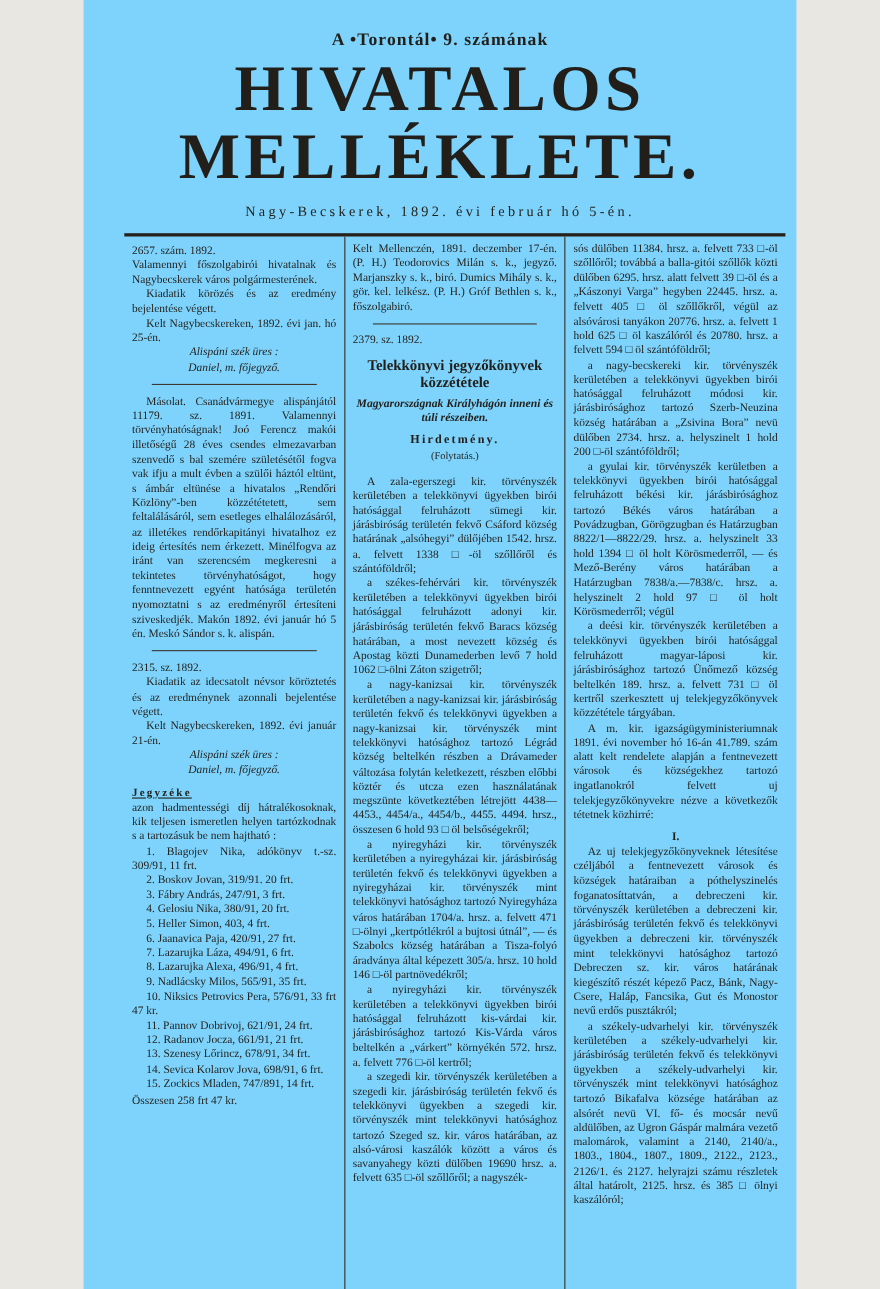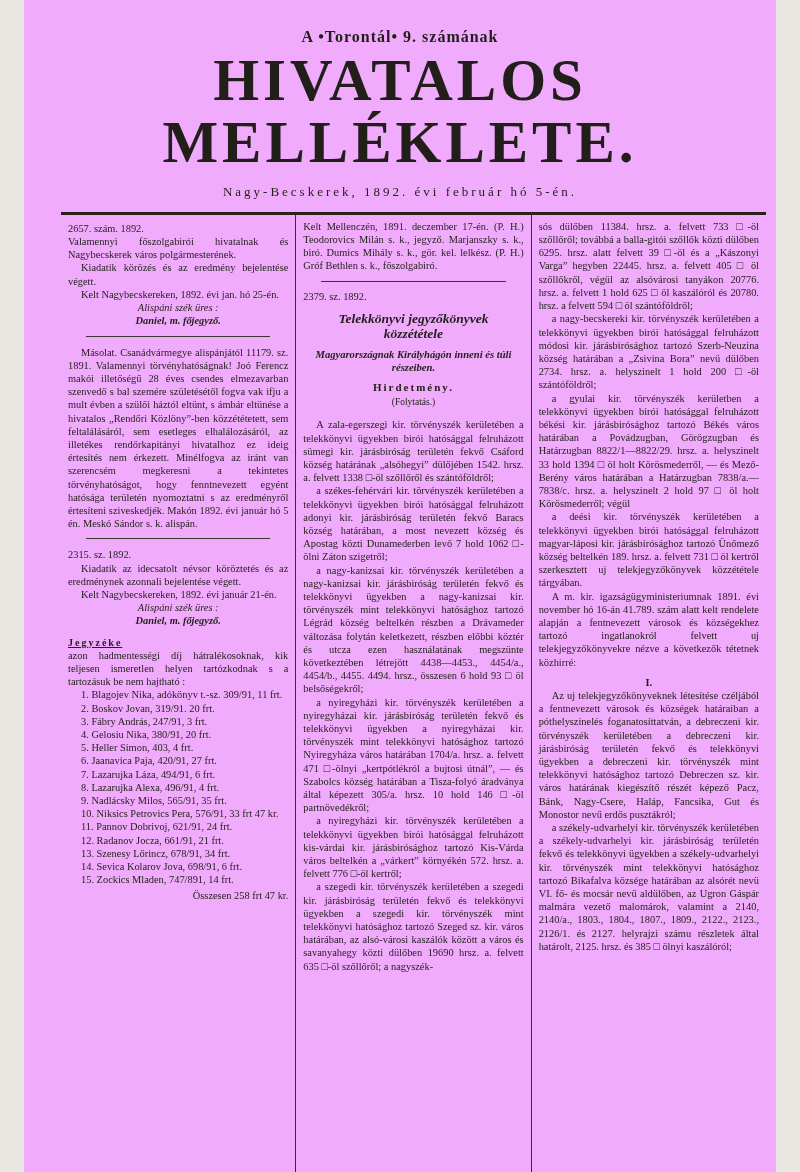--- a/index.html
+++ b/index.html
@@ -1,45 +1,45 @@
 <!DOCTYPE html>
 <html lang="hu"><head>
 <meta charset="utf-8">
 <style>
   * { margin:0; padding:0; box-sizing:border-box; }
   html,body { background:#e9e7e1; }
   body { font-family:"Liberation Serif","DejaVu Serif",serif; color:#221e19; }
   .page {
-    position:relative; width:752px; height:1172px; margin:0 auto;
-    background:#f0abfc; overflow:hidden; padding:6px 10px 0;
+    position:relative; width:648px; height:1172px; margin:0 auto;
+    background:#7dd3fc; overflow:hidden; padding:6px 10px 0;
   }
   
   .masthead { text-align:center; padding-top:22px; }
   .issue-line { font-size:16px; font-weight:bold; letter-spacing:1px; }
   .main-title { font-size:59px; font-weight:bold; letter-spacing:4px; margin-top:4px; line-height:1.05; }
   .date-line { font-size:13px; letter-spacing:3px; margin-top:10px; padding-bottom:8px; }
   
   .columns { display:flex; border-top:3px solid #26211b; margin-top:4px; height:1022px; overflow:hidden;margin-left:27px; }
   .col {
     flex:1 1 0; padding:5px 7px 0; font-size:10.4px; line-height:13.2px;
     text-align:justify; overflow:hidden;
   }
   .col + .col { border-left:1px solid #332e27; }
   .p  { text-indent:13px; }
   .np { text-indent:0; }
   .docnum { margin-top:2px; text-indent:0; }
   .block  { margin-top:9px; }
   .sig    { text-align:center; text-indent:0; font-style:italic; }
-  .sig-name { text-align:center; text-indent:0; font-weight:bold; font-style:italic; }
+  .sig-name { text-align:center; text-indent:0; font-weight:normal; font-style:italic; }
   .rule   { border:0; border-top:1px solid #3c362e; margin:8px 18px; }
   .list-item { text-indent:13px; }
-  .list-total { text-align:right; text-indent:0; margin-top:3px; }
+  .list-total { text-align:left; text-indent:0; margin-top:3px; }
   .sec-head { text-align:left; font-weight:bold; letter-spacing:2px; margin-top:8px; font-size:10px;text-decoration:underline; }
   .tk-num   { text-indent:0; margin-top:2px; }
-  .tk-title { text-align:center; font-weight:bold; font-size:13.5px; line-height:15.5px; max-width:175px; margin:8px auto 0;font-style:italic; }
+  .tk-title { text-align:center; font-weight:bold; font-size:13.5px; line-height:15.5px; max-width:175px; margin:8px auto 0; }
   .tk-sub   { text-align:center; font-style:italic; font-weight:bold; font-size:10.6px; line-height:13px; max-width:215px; margin:6px auto 0; }
   .tk-hird  { text-align:center; font-weight:bold; letter-spacing:2px; margin-top:7px; font-size:11px; }
   .tk-foly  { text-align:center; font-size:9.5px; margin-top:2px; }
   .roman    { text-align:center; font-weight:bold; margin-top:7px; }
 </style>
 </head>
 <body>
 
 <div class="page">
 

